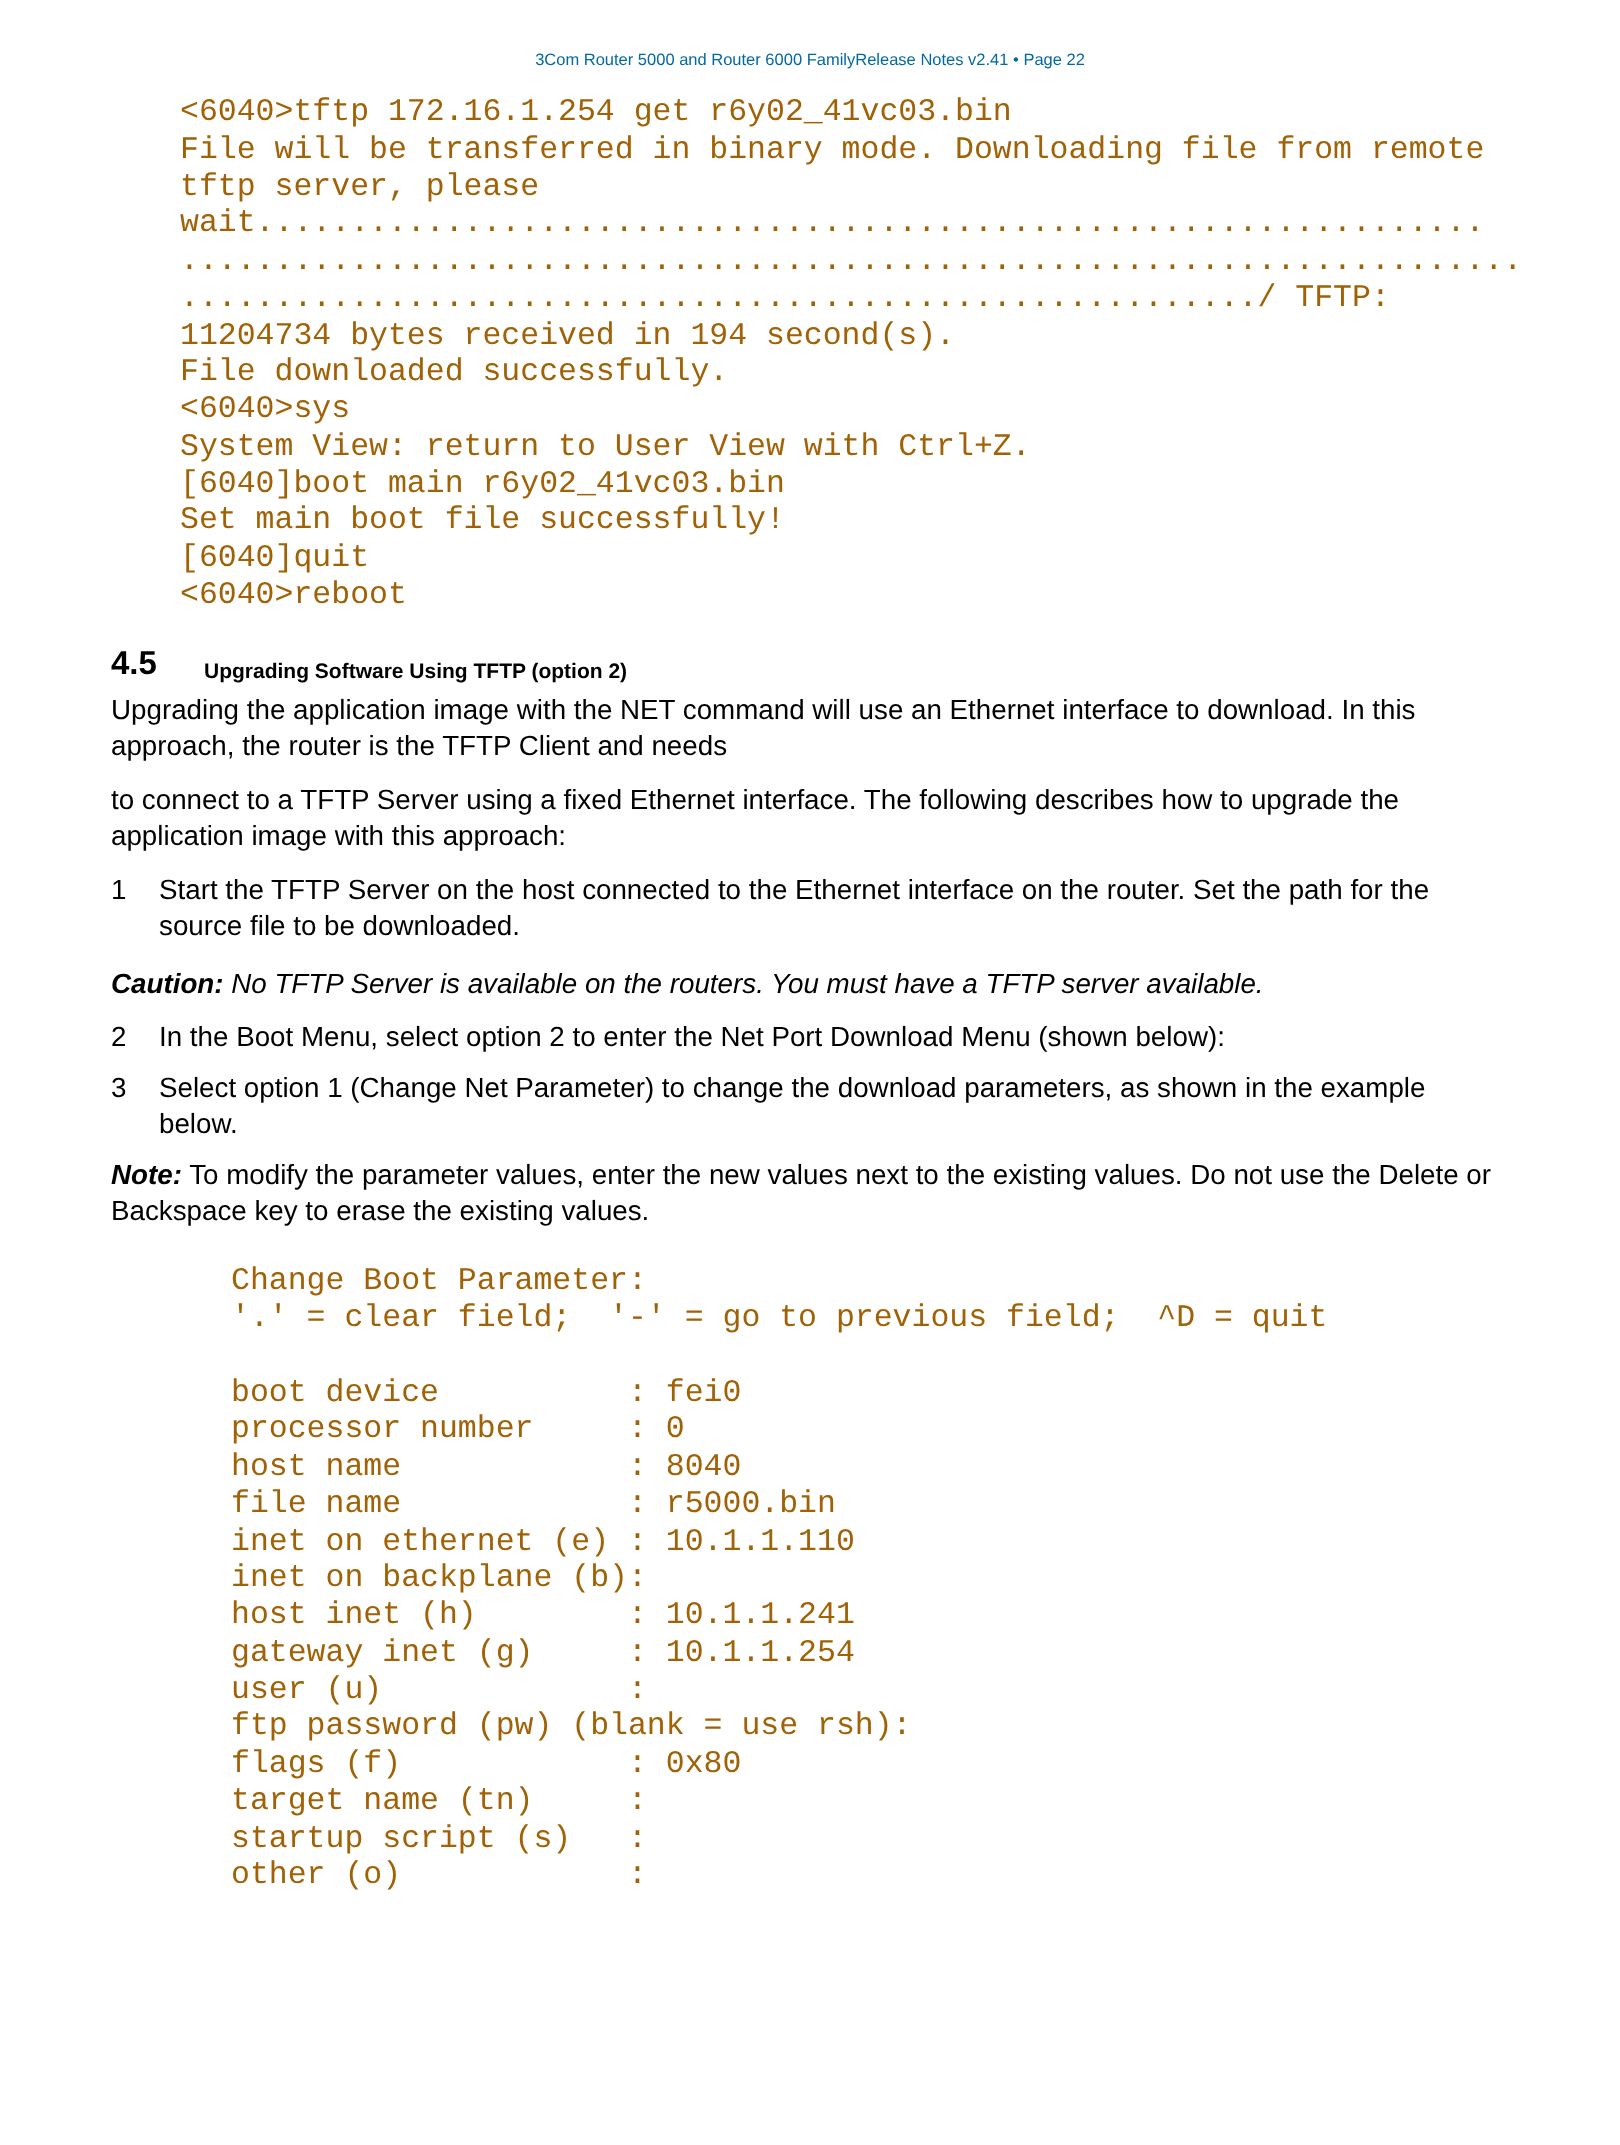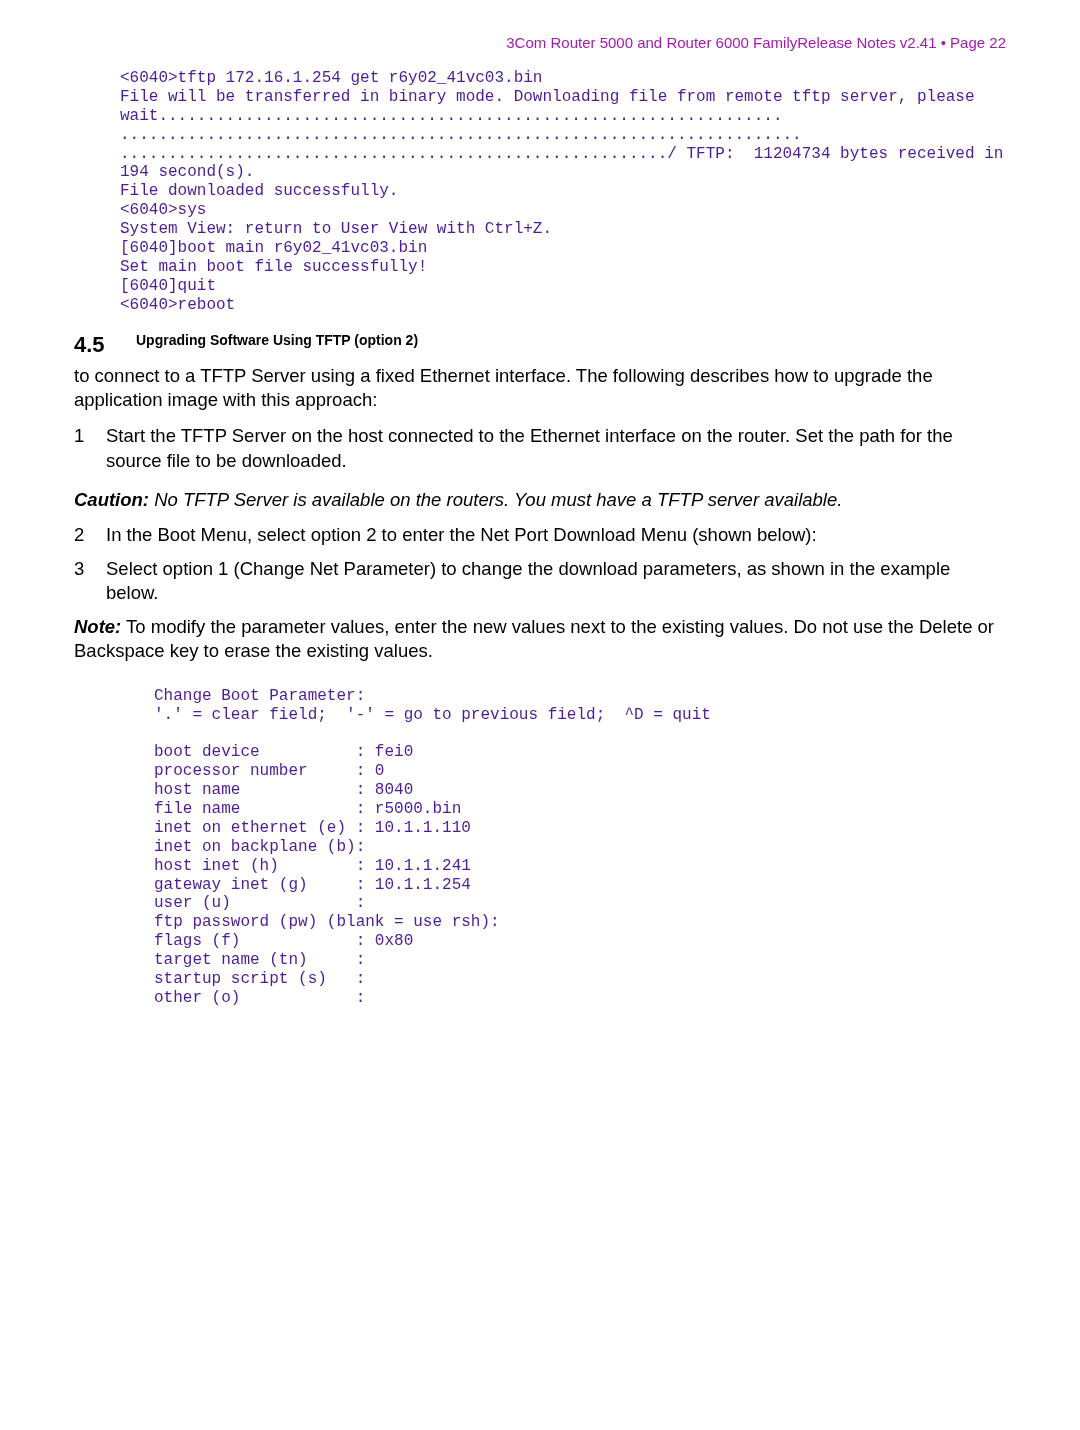--- a/index.html
+++ b/index.html
@@ -10,37 +10,37 @@
     font-family: "Segoe UI", "Helvetica Neue", Arial, sans-serif;
     color: #000;
     background: #fff;
   }
   .page {
     padding: 34px 74px 34px 74px;
     box-sizing: border-box;
   }
   .header-row {
     display: flex;
-    justify-content: flex-end;
-    font-size: 15px;
-    color: #a21caf;
+    justify-content: center;
+    font-size: 11px;
+    color: #0369a1;
     margin-bottom: 18px;
   }
   .code-block {
     font-family: "Courier New", Courier, monospace;
-    font-size: 16px;
+    font-size: 21px;
     white-space: pre-wrap;
-    color: #4c1d95;
+    color: #a16207;
     margin-left: 46px;
     margin-bottom: 18px;
     line-height: 1.18;
   }
   .h2row {
     display: flex;
-    align-items: flex-start;
+    align-items: flex-end;
     margin-bottom: 6px;
     margin-top: 8px;
   }
   .h2num {
     font-weight: 700;
     font-size: 22px;
     width: 62px;
   }
   .h2title {
     font-weight: 700;
@@ -111,20 +111,21 @@
 [6040]boot main r6y02_41vc03.bin
 Set main boot file successfully!
 [6040]quit
 &lt;6040&gt;reboot</div>
 
   <div class="h2row">
     <span class="h2num">4.5</span>
     <span class="h2title">Upgrading Software Using TFTP (option 2)</span>
   </div>
 
+  <div class="para">Upgrading the application image with the NET command will use an Ethernet interface to download. In this approach, the router is the TFTP Client and needs</div>
   <div class="para">to connect to a TFTP Server using a fixed Ethernet interface. The following describes how to upgrade the application image with this approach:</div>
 
   <div class="listrow">
     <div class="listnum">1</div>
     <div>Start the TFTP Server on the host connected to the Ethernet interface on the router. Set the path for the source file to be downloaded.</div>
   </div>
 
   <div class="caution">
     <span class="label">Caution:</span><span class="body"> No TFTP Server is available on the routers. You must have a TFTP server available.</span>
   </div>

